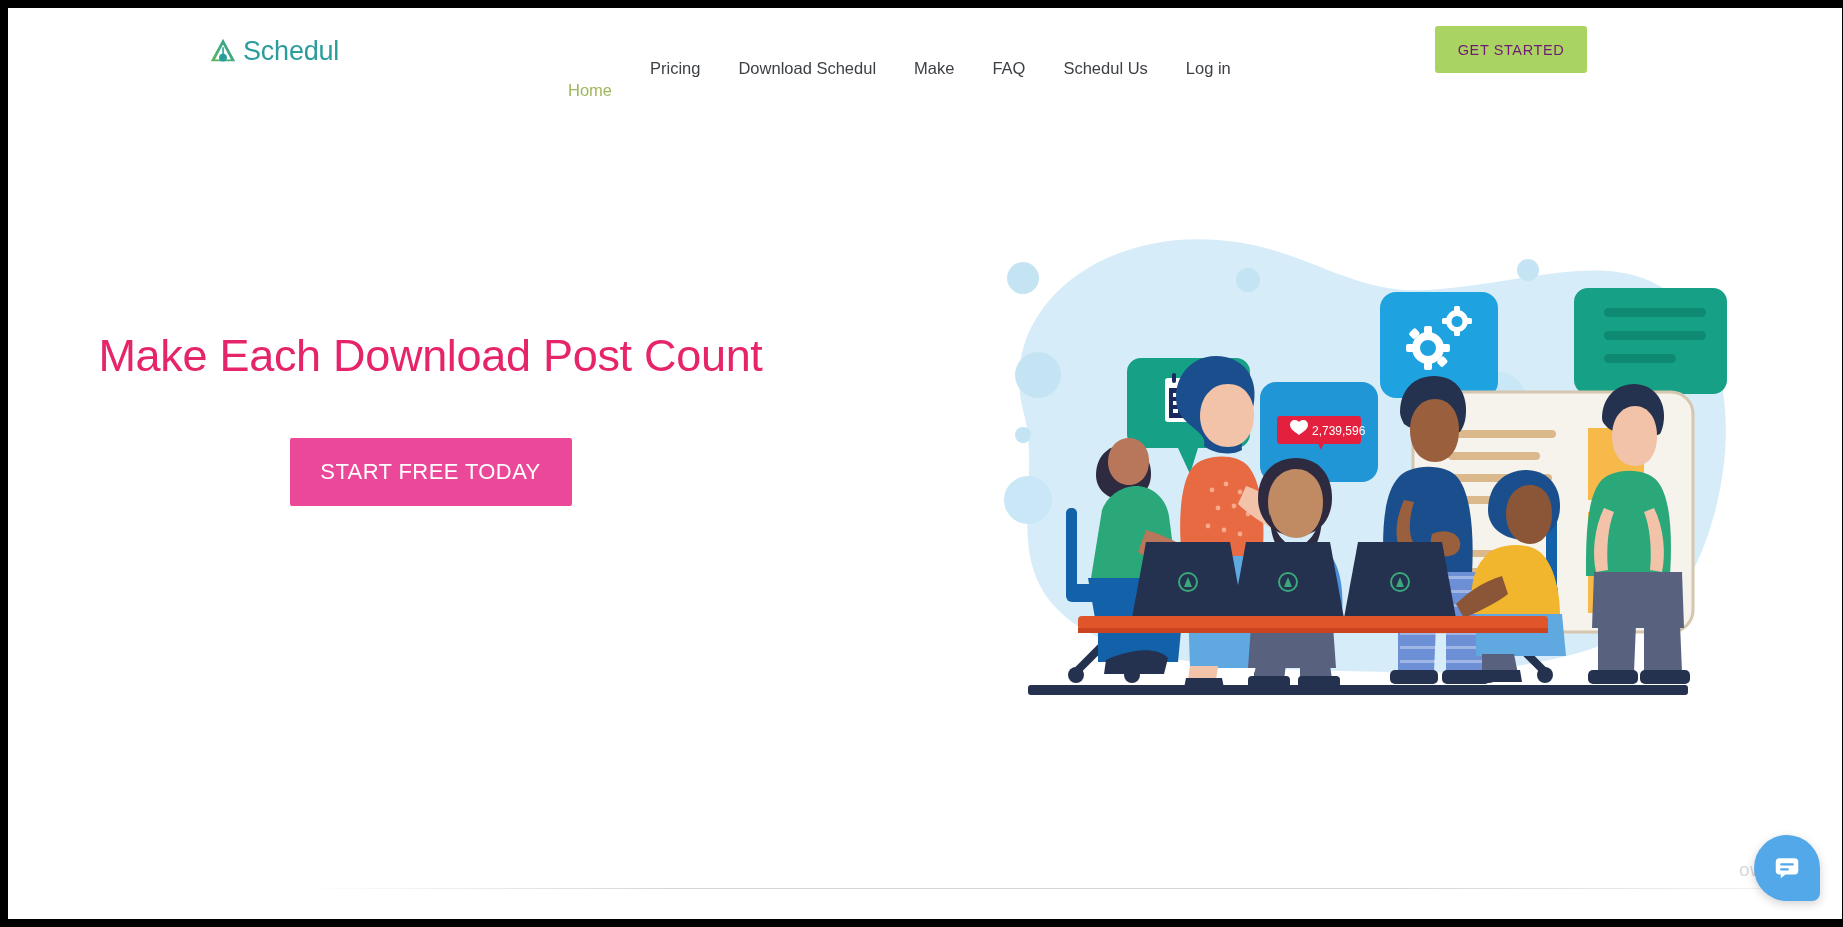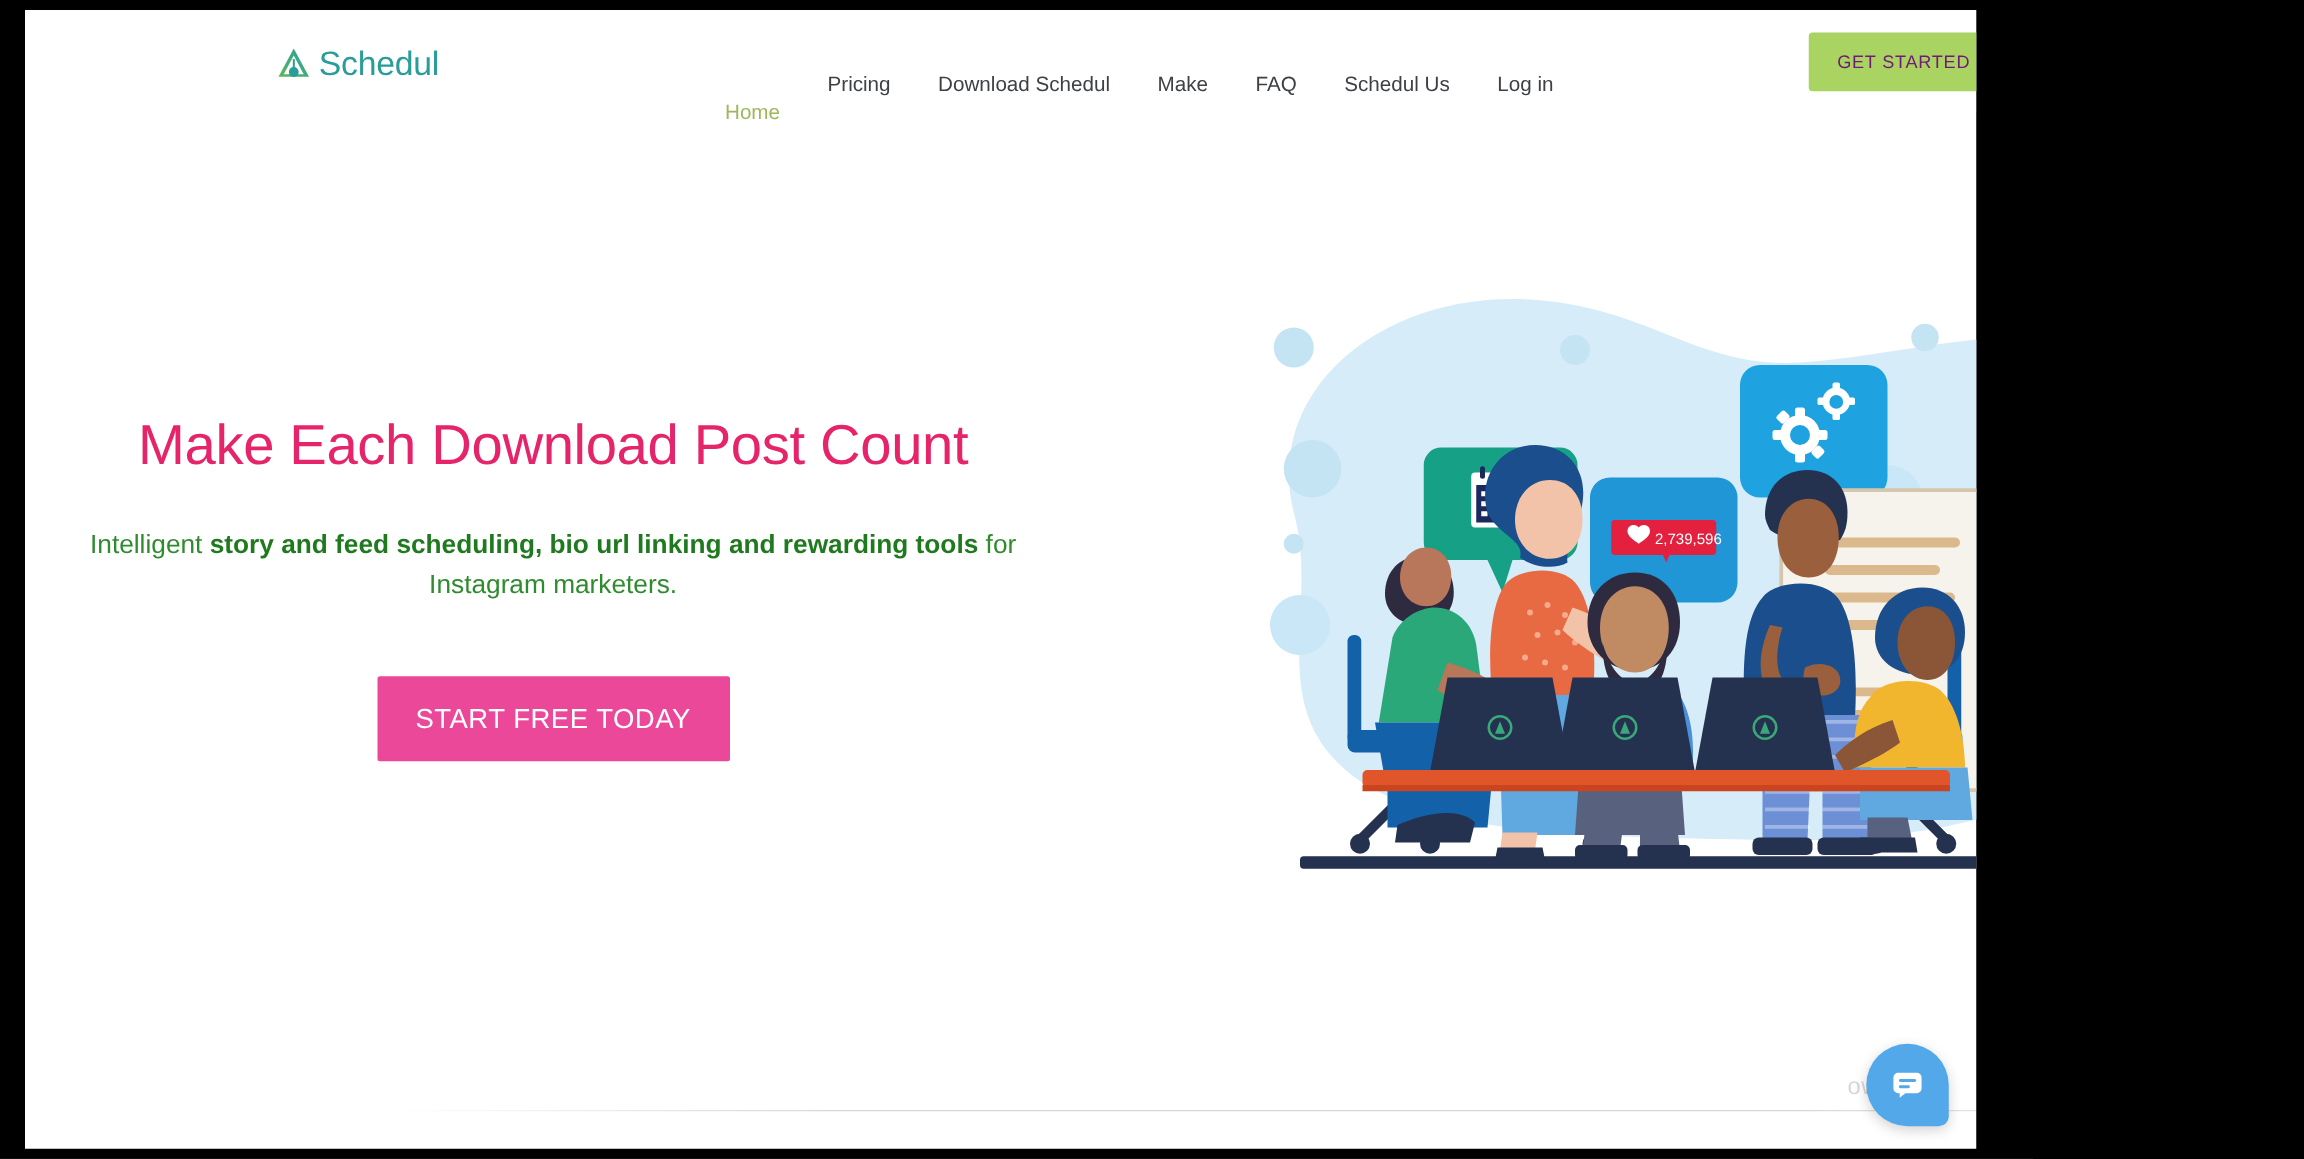--- a/index.html
+++ b/index.html
@@ -6,23 +6,23 @@
   html, body {
     width: 1843px;
     height: 927px;
     overflow: hidden;
     background: #000;
     font-family: "Liberation Sans", sans-serif;
   }
 
   .viewport {
     position: absolute;
-    left: 20px;
+    left: 8px;
     top: 8px;
-    width: 1561px;
+    width: 1834px;
     height: 911px;
     background: #ffffff;
     overflow: hidden;
   }
 
   
   .site-header {
     position: absolute;
     left: 0; top: 0;
     width: 100%;
@@ -225,21 +225,20 @@
     </nav>
 
     <button class="btn-get-started">GET STARTED</button>
   </header>
 
   <section class="hero">
 
     <div class="hero-copy">
       <h1 class="hero-title">Make Each Download Post Count</h1>
 
-      <p class="hero-sub"><span>Intelligent </span><b>story and feed scheduling, bio url linking and rewarding tools</b><span> for Instagram marketers.</span></p>
 
       <button class="btn-start-free">START FREE TODAY</button>
     </div>
 
     <div class="hero-art">
       <svg viewBox="0 0 840 640" xmlns="http://www.w3.org/2000/svg">
 
         <path d="M95 300 C70 200 170 120 290 130 C380 137 420 185 500 180 C610 173 700 130 760 200 C820 268 800 400 760 470 C720 540 600 565 470 562 C330 559 190 560 130 500 C75 445 115 370 95 300 Z" fill="#d6ecf8"></path>
 
         <circle cx="95" cy="168" r="16" fill="#c4e4f4"></circle>

